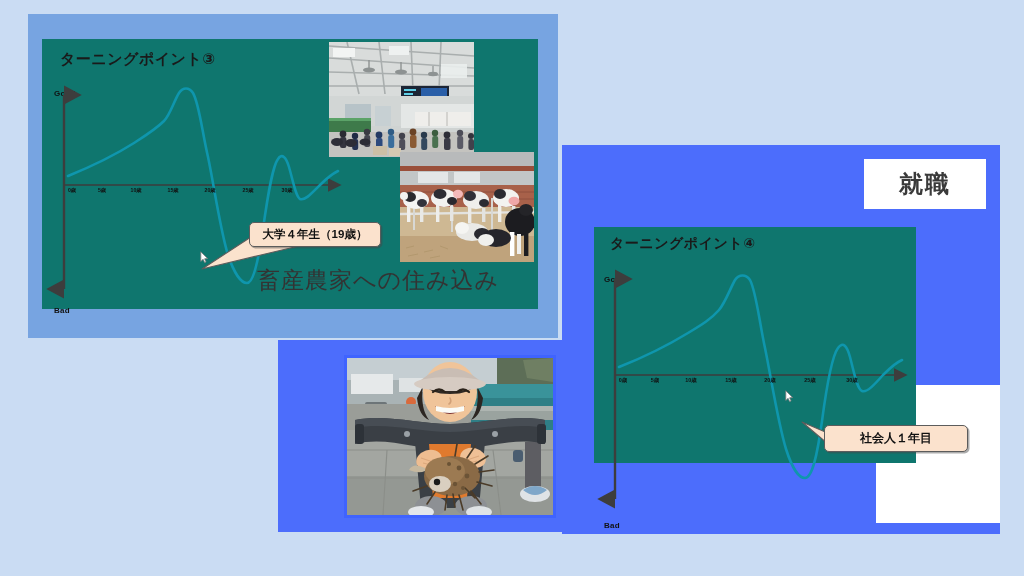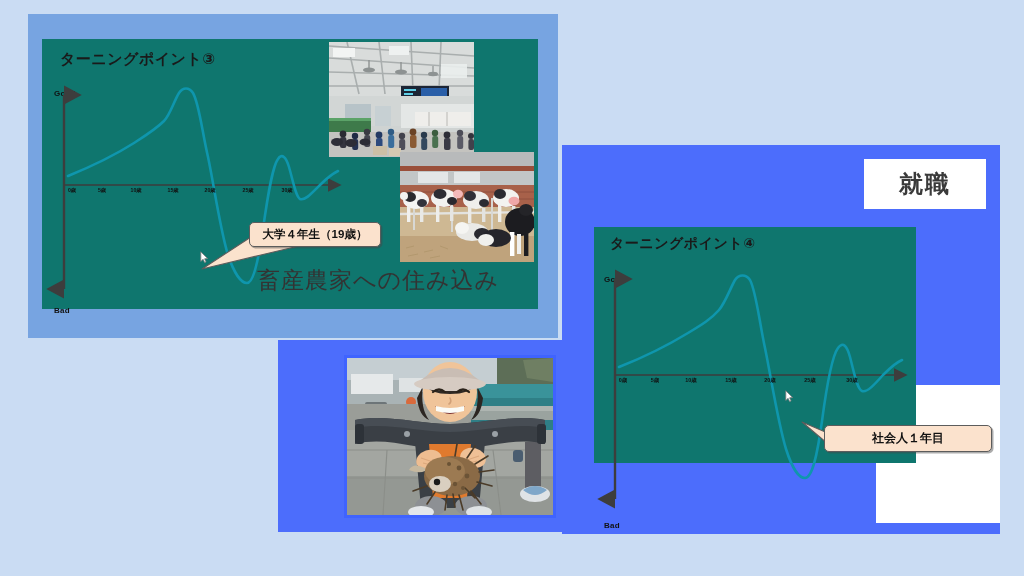--- a/index.html
+++ b/index.html
@@ -85,21 +85,21 @@
     box-shadow: 1.5px 1.5px 0 rgba(70,70,70,.45);
     font-weight: bold;
     color: #111;
     white-space: nowrap;
     display: flex; align-items: center; justify-content: center;
   }
   .callout-3 {
     left: 249px; top: 222px; width: 132px; height: 25px; font-size: 11.5px;
   }
   .callout-4 {
-    left: 824px; top: 425px; width: 168px; height: 27px; font-size: 12px;
+    left: 824px; top: 425px; width: 144px; height: 27px; font-size: 12px;
   }
   .tail { position: absolute; overflow: visible; pointer-events: none; }
 
   
   .caption {
     position: absolute;
     left: 246px; top: 265px;
     font-size: 23px; font-weight: normal;
     color: #333333;
     letter-spacing: 1px;

